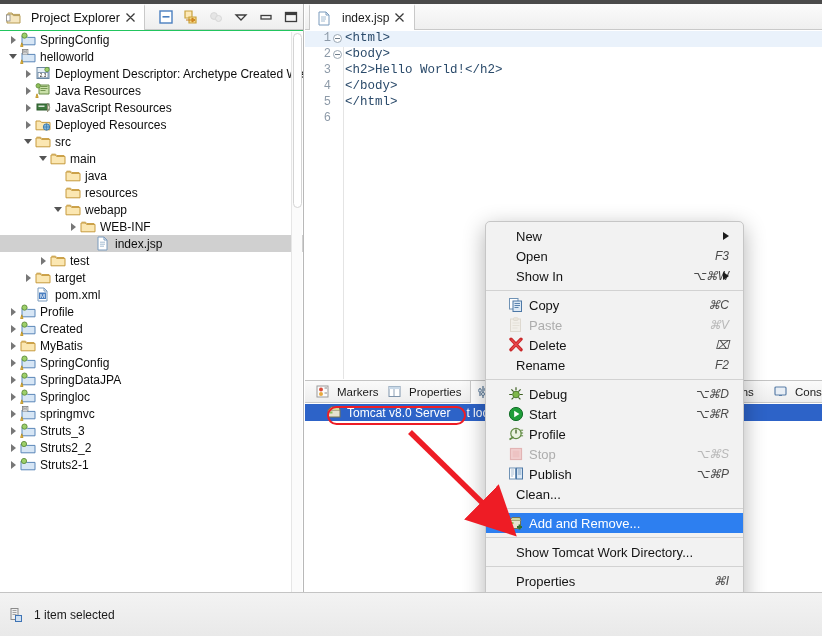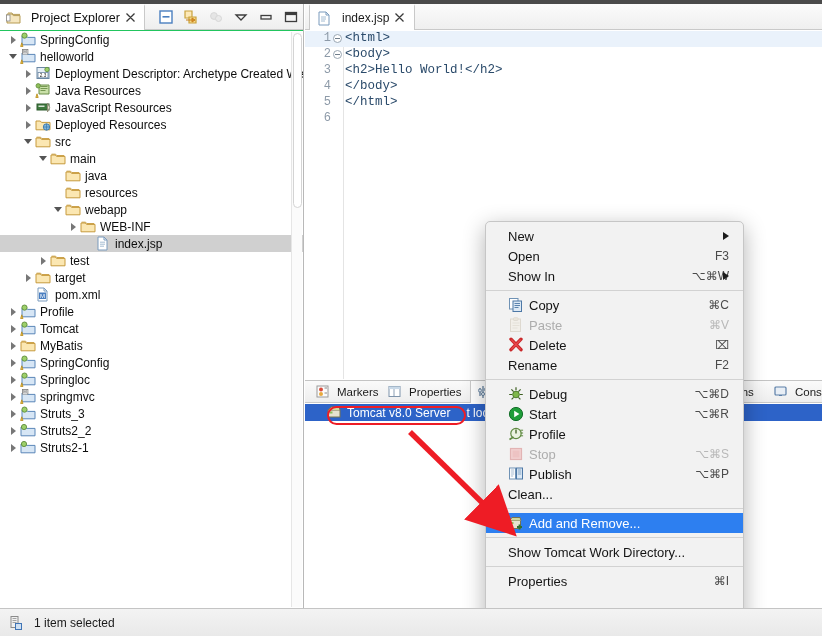--- a/index.html
+++ b/index.html
@@ -70,21 +70,21 @@
     position:absolute; right:1px; top:1px; width:11px; bottom:1px;
     background:#fbfbfb; border-left:1px solid #e6e6e6;
   }
   .tree-sb .thumb {
     position:absolute; left:1px; top:1px; width:9px; height:175px;
     background:#ffffff; border:1px solid #d4d4d4; border-radius:5px;
   }
 
   
   .statusbar {
-    position:absolute; left:0; bottom:0; width:822px; height:28px;
+    position:absolute; left:0; bottom:0; width:822px; height:44px;
     background: linear-gradient(#f3f3f3,#e9e9e9);
     border-top:1px solid #c4c4c4;
     display:flex; align-items:center; gap:6px; padding-left:8px;
   }
   .statusbar .stxt { font-size:12px; color:#1a1a1a; }
 
   
   .editor { position:absolute; left:305px; top:4px; width:517px; height:375px; background:#ffffff; }
   .ed-tabbar {
     position:relative; height:26px;
@@ -131,23 +131,23 @@
     font-size:13px;
     overflow:hidden;
   }
   .mi {
     height:20px; display:flex; align-items:center; position:relative;
     padding-left:22px; padding-right:14px; color:#141414;
   }
   .mi.hi { background:#2d7ff0; color:#ffffff; }
   .mi.dis { color:#adadad;text-align:center; }
   .mi .m-ico { position:absolute; left:22px; top:2px; width:16px; height:16px; }
-  .mi .m-lbl { margin-left:0; }
+  .mi .m-lbl { margin-left:8px; }
   .mi.has-ico .m-lbl { margin-left:21px; }
-  .mi .m-key { position:absolute; right:14px; font-size:12px; color:#4b4b4b; }
+  .mi .m-key { position:absolute; right:14px; font-size:12px; color:#4b4b4b;font-style:italic; }
   .mi.dis .m-key { color:#b8b8b8; }
   .mi .m-sub {
     position:absolute; right:14px; width:0; height:0;
     border-left:6px solid #1c1c1c; border-top:4.5px solid transparent; border-bottom:4.5px solid transparent;
   }
   .msep { height:1px; background:#d2d2d2; margin:4px 0 4px 0; }
 
   
   .redoval {
     position:absolute; left:327px; top:406px; width:139px; height:19px;
@@ -385,40 +385,50 @@
           <span class="lbl">Profile</span>
         </div>
         <div class="row">
           <span style="display: inline-block; flex: 0 0 auto; width: 8px;"></span>
           <span class="arrow closed"></span>
           <span class="ico"><svg width="16" height="15" viewBox="0 0 16 15">
               <path d="M2 4h4.3l1.2 1.4H15v7.4H2z" fill="#d7e6f5" stroke="#5b87b8" stroke-width="1"></path>
               <circle cx="4.5" cy="3.6" r="2.6" fill="#9dd06a" stroke="#5d8b3a" stroke-width="0.9"></circle>
               <path d="M3 14.5L0.6 14.5L1.8 10.8z" fill="#f5c33c" stroke="#b58b20" stroke-width="0.8"></path>
             </svg></span>
-          <span class="lbl">Tomcat</span>
+          <span class="lbl">Created</span>
         </div>
         <div class="row">
           <span style="display: inline-block; flex: 0 0 auto; width: 8px;"></span>
           <span class="arrow closed"></span>
           <span class="ico"><svg width="16" height="15" viewBox="0 0 16 15">
               <path d="M1 4h4.3l1.2 1.4H15v7.4H1z" fill="#fbe7b2" stroke="#c79a3c" stroke-width="1"></path>
               <path d="M1.6 3.2h4l1.2 1.4h7.4" fill="none" stroke="#c79a3c" stroke-width="1"></path>
             </svg></span>
           <span class="lbl">MyBatis</span>
         </div>
         <div class="row">
           <span style="display: inline-block; flex: 0 0 auto; width: 8px;"></span>
           <span class="arrow closed"></span>
           <span class="ico"><svg width="16" height="15" viewBox="0 0 16 15">
               <path d="M2 4h4.3l1.2 1.4H15v7.4H2z" fill="#d7e6f5" stroke="#5b87b8" stroke-width="1"></path>
               <circle cx="4.5" cy="3.6" r="2.6" fill="#9dd06a" stroke="#5d8b3a" stroke-width="0.9"></circle>
               <path d="M3 14.5L0.6 14.5L1.8 10.8z" fill="#f5c33c" stroke="#b58b20" stroke-width="0.8"></path>
             </svg></span>
           <span class="lbl">SpringConfig</span>
+        </div>
+        <div class="row">
+          <span style="display: inline-block; flex: 0 0 auto; width: 8px;"></span>
+          <span class="arrow closed"></span>
+          <span class="ico"><svg width="16" height="15" viewBox="0 0 16 15">
+              <path d="M2 4h4.3l1.2 1.4H15v7.4H2z" fill="#d7e6f5" stroke="#5b87b8" stroke-width="1"></path>
+              <circle cx="4.5" cy="3.6" r="2.6" fill="#9dd06a" stroke="#5d8b3a" stroke-width="0.9"></circle>
+              <path d="M3 14.5L0.6 14.5L1.8 10.8z" fill="#f5c33c" stroke="#b58b20" stroke-width="0.8"></path>
+            </svg></span>
+          <span class="lbl">SpringDataJPA</span>
         </div>
         <div class="row">
           <span style="display: inline-block; flex: 0 0 auto; width: 8px;"></span>
           <span class="arrow closed"></span>
           <span class="ico"><svg width="16" height="15" viewBox="0 0 16 15">
               <path d="M2 4h4.3l1.2 1.4H15v7.4H2z" fill="#d7e6f5" stroke="#5b87b8" stroke-width="1"></path>
               <circle cx="4.5" cy="3.6" r="2.6" fill="#9dd06a" stroke="#5d8b3a" stroke-width="0.9"></circle>
               <path d="M3 14.5L0.6 14.5L1.8 10.8z" fill="#f5c33c" stroke="#b58b20" stroke-width="0.8"></path>
             </svg></span>
           <span class="lbl">Springloc</span>

